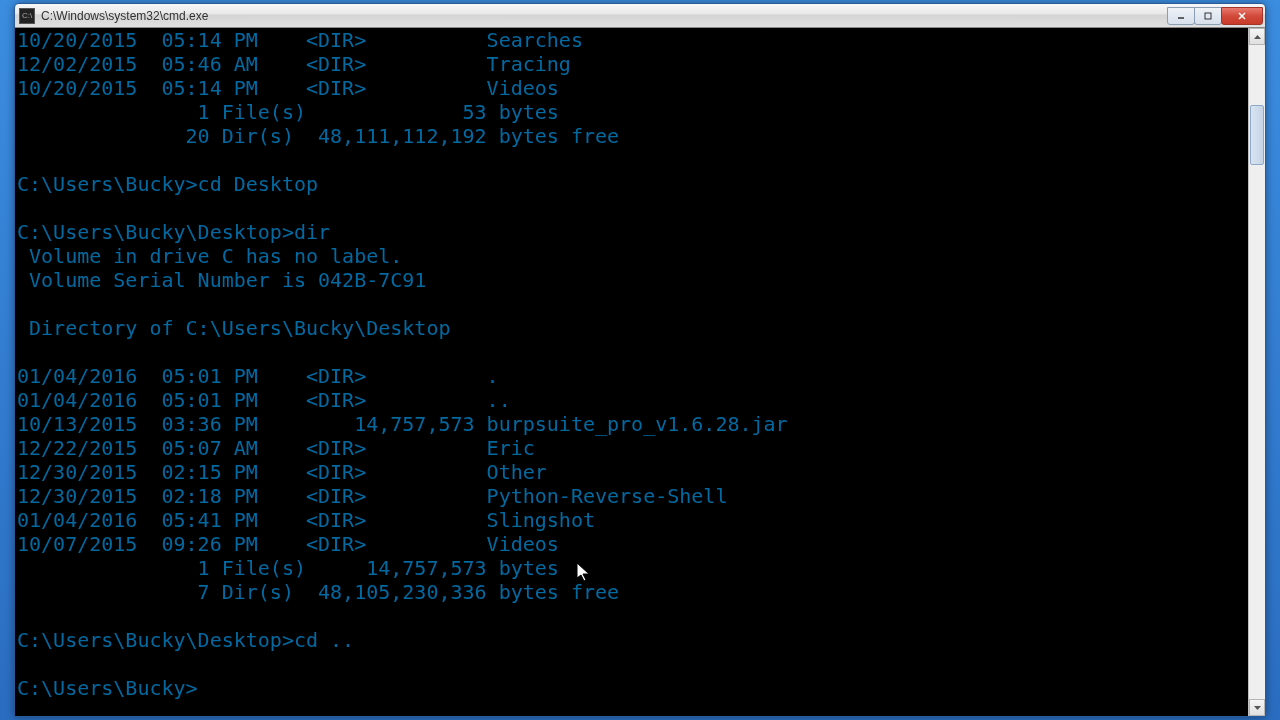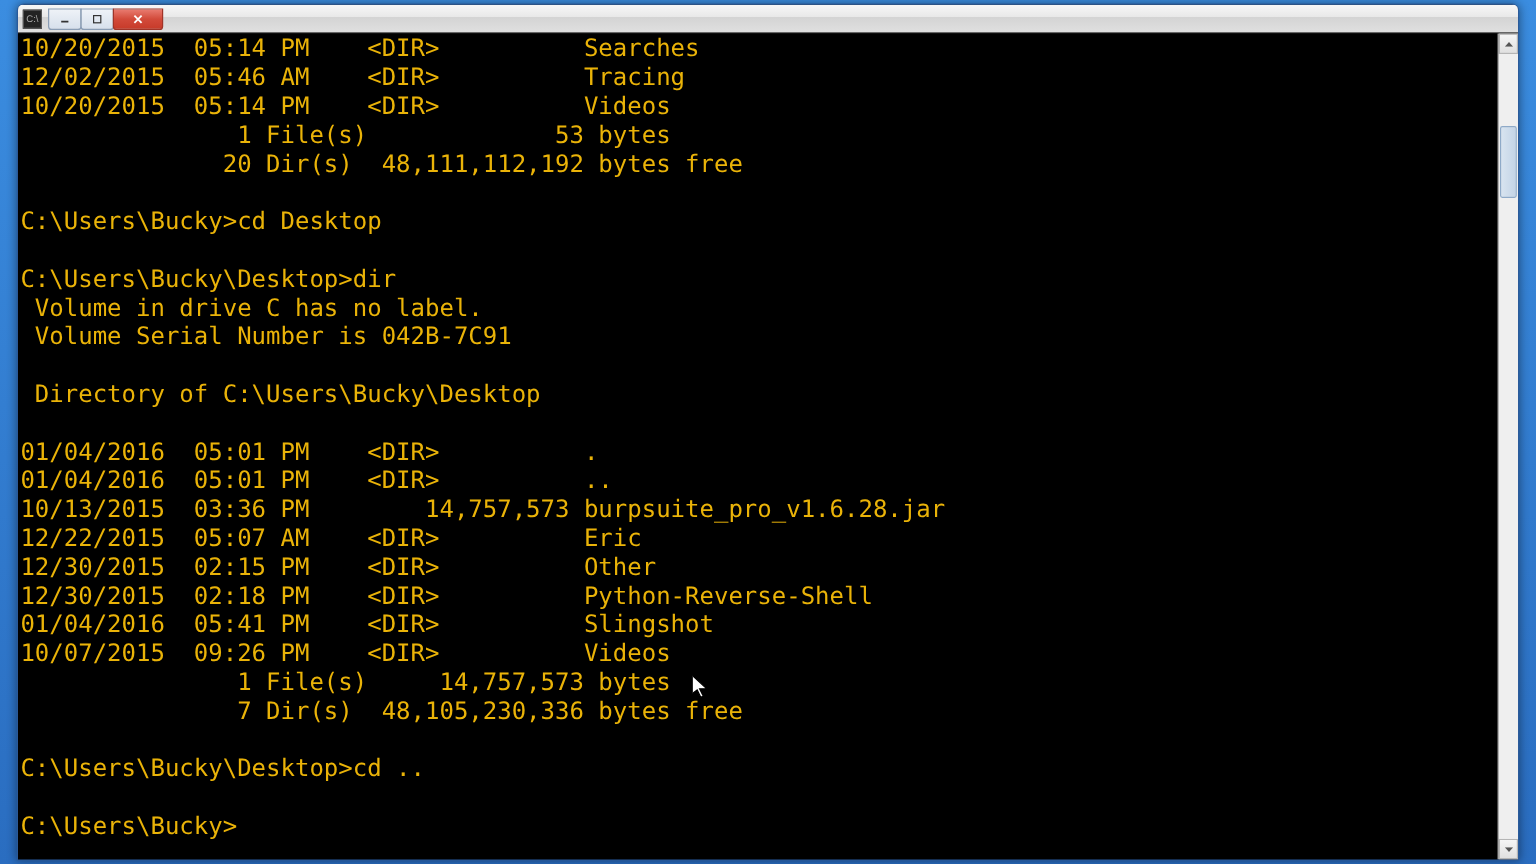--- a/index.html
+++ b/index.html
@@ -75,21 +75,21 @@
   .win-btn svg { display: block; }
   .console-area {
     flex: 1;
     background: #000;
     position: relative;
     display: flex;
   }
   .console {
     flex: 1;
     background: #000;
-    color: #eab308;
+    color: #0369a1;
     font-family: Consolas, "Lucida Console", monospace;
     font-size: 20px;
     line-height: 24px;
     padding: 0 2px;
     white-space: pre;
     overflow: hidden;
     font-weight: 500;
   }
   .scrollbar {
     width: 17px;
@@ -128,20 +128,21 @@
     top: 563px;
     pointer-events: none;
   }
 </style>
 </head>
 <body>
 
 <div class="window">
   <div class="titlebar">
     <div class="app-icon">C:\</div>
+    <div class="titlebar-title">C:\Windows\system32\cmd.exe</div>
     <div class="window-controls">
       <div class="win-btn">
         <svg width="10" height="10" viewBox="0 0 10 10">
             <line x1="2" y1="7" x2="8" y2="7" stroke="#333" stroke-width="1.5"></line>
           </svg>
       </div>
       <div class="win-btn">
         <svg width="10" height="10" viewBox="0 0 10 10">
             <rect x="2" y="2" width="6" height="6" fill="none" stroke="#333" stroke-width="1"></rect>
           </svg>

